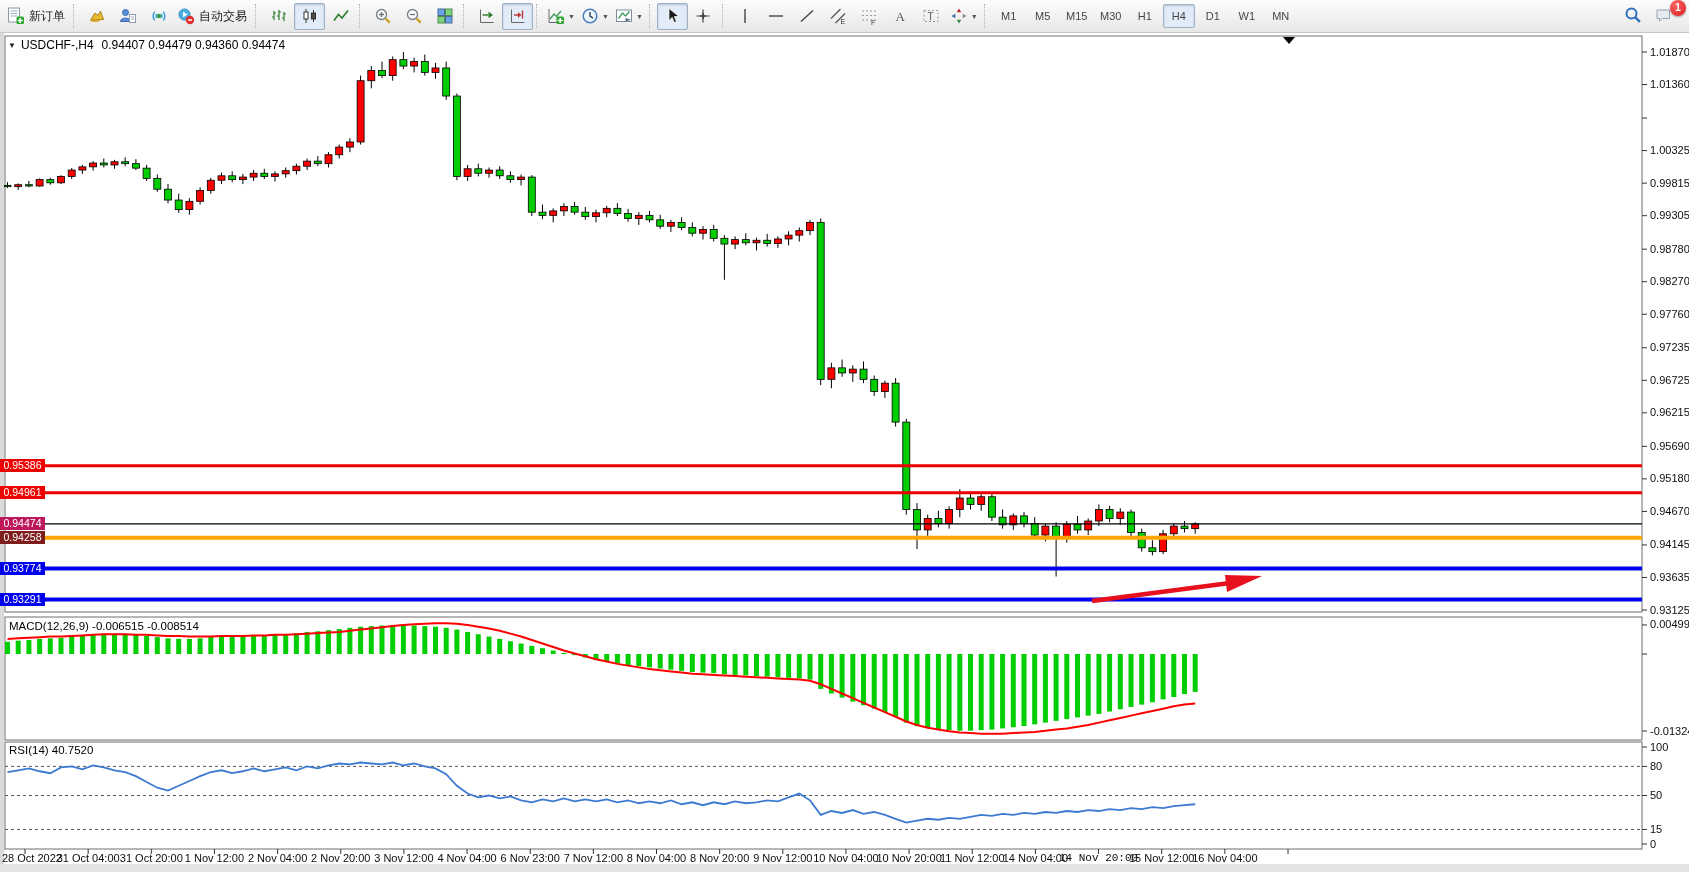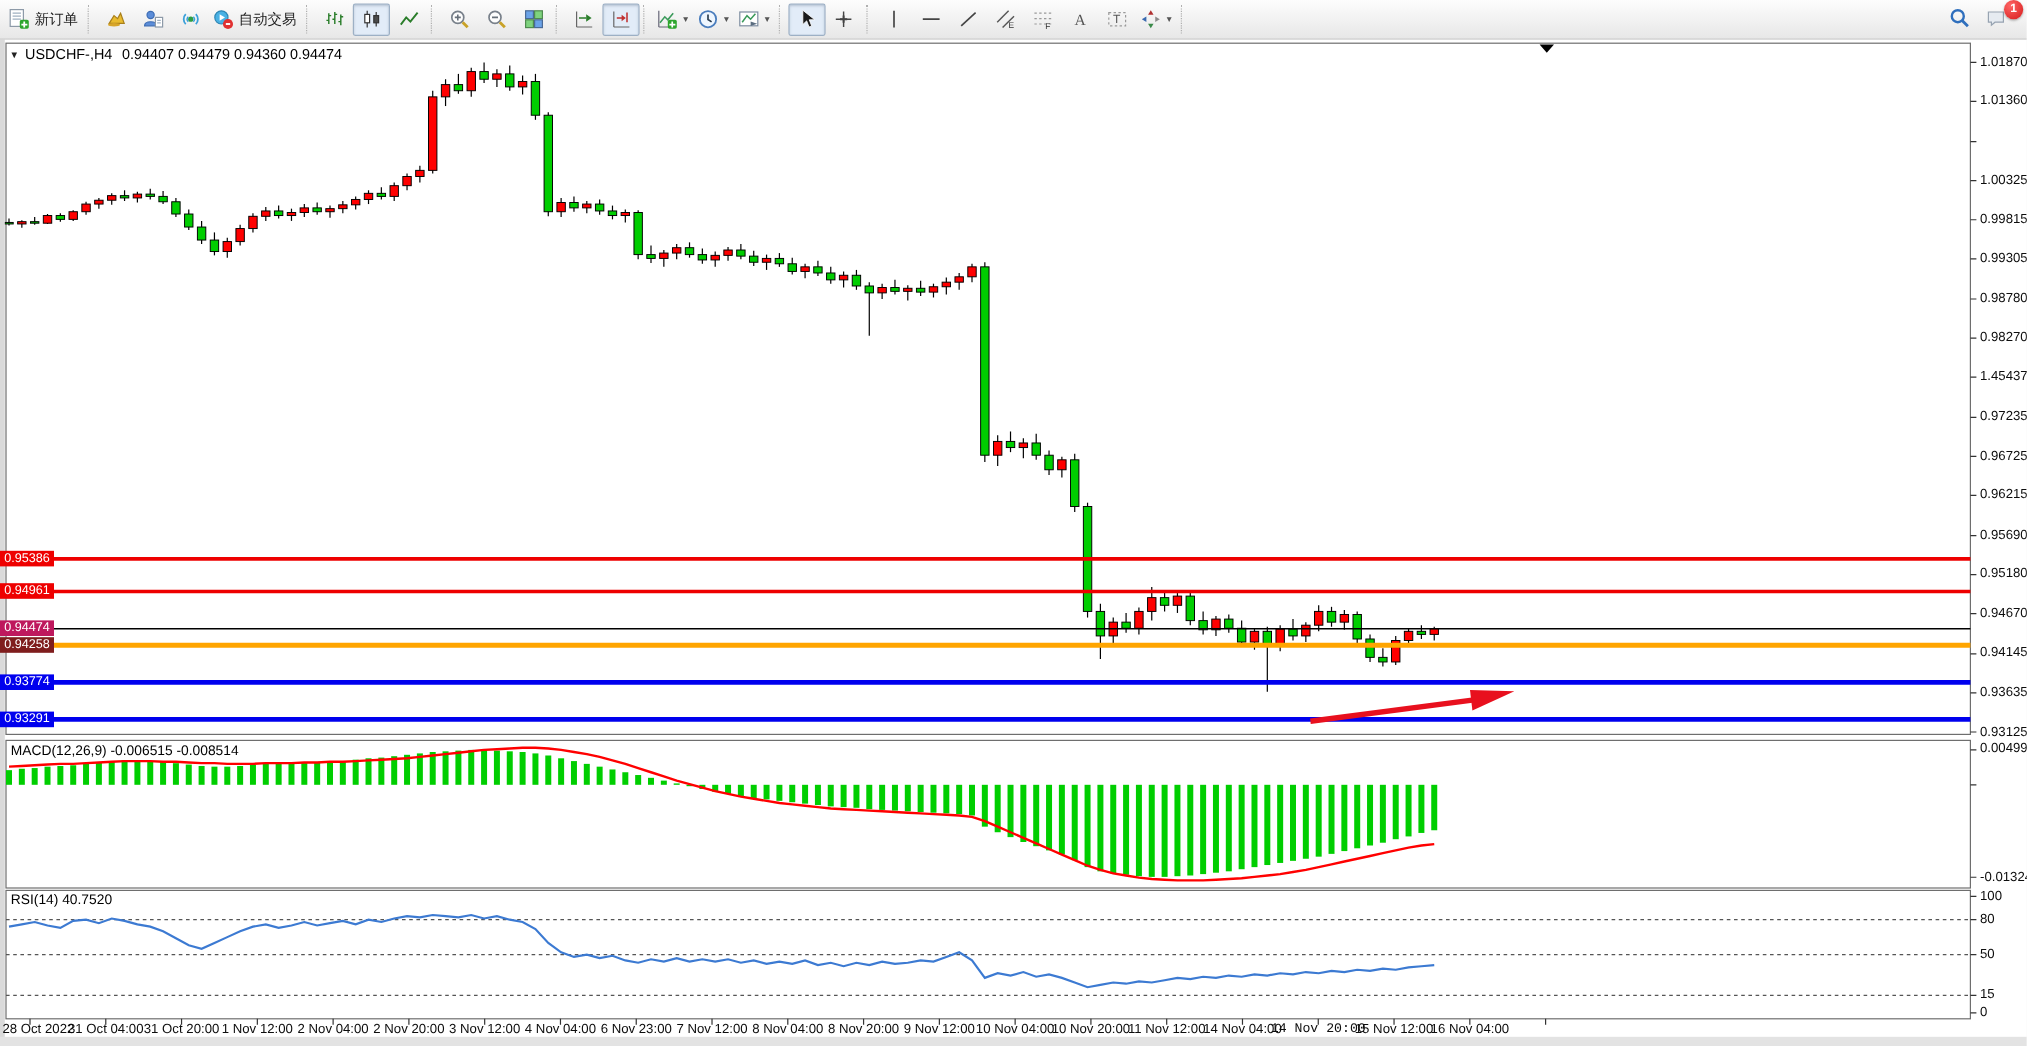--- a/index.html
+++ b/index.html
@@ -287,20 +287,31 @@
               <path d="M9 1.5l2.3 3.8H6.7z" fill="#b03030"></path>
               <path d="M9 16.5l-2.3-3.8h4.6z" fill="#3a8a4a"></path>
               <path d="M1.5 9l3.8-2.3v4.6z" fill="#3a6ab0"></path>
               <path d="M16.5 9l-3.8-2.3v4.6z" fill="#8a8a8a"></path>
             </svg>
           </span>
           <span class="dd">▼</span>
         </div>
       </div>
       <div class="tb-sep"></div>
+      <div class="tb-group tf-grp">
+        <div class="tb-btn">M1</div>
+        <div class="tb-btn">M5</div>
+        <div class="tb-btn">M15</div>
+        <div class="tb-btn">M30</div>
+        <div class="tb-btn">H1</div>
+        <div class="tb-btn pressed">H4</div>
+        <div class="tb-btn">D1</div>
+        <div class="tb-btn">W1</div>
+        <div class="tb-btn">MN</div>
+      </div>
     </div>
   <div id="tb-right">
     <div class="tb-btn">
         <span id="search-ic"><svg width="18" height="18" viewBox="0 0 18 18">
             <circle cx="7.5" cy="7.5" r="5" fill="none" stroke="#2f6fbd" stroke-width="2"></circle>
             <path d="M11.3 11.3l4.6 4.6" stroke="#2f6fbd" stroke-width="2.4"></path>
           </svg></span>
       </div>
     <div class="tb-btn" id="chat-wrap">
       <span id="chat-ic"><svg width="18" height="18" viewBox="0 0 18 18">
@@ -719,21 +730,21 @@
   <div class="abs pane-lbl" style="left:9px;top:620px">MACD(12,26,9) -0.006515 -0.008514</div>
   <div class="abs pane-lbl" style="left:9px;top:744px">RSI(14) 40.7520</div>
 <div class="abs axis-lbl" style="left: 1650px; top: 45.5px;">1.01870</div>
     <div class="abs axis-lbl" style="left: 1650px; top: 78.0431px;">1.01360</div>
     <div class="abs axis-lbl" style="left: 1706px; top: 111.543px;">1.00835</div>
     <div class="abs axis-lbl" style="left: 1650px; top: 144.086px;">1.00325</div>
     <div class="abs axis-lbl" style="left: 1650px; top: 176.63px;">0.99815</div>
     <div class="abs axis-lbl" style="left: 1650px; top: 209.173px;">0.99305</div>
     <div class="abs axis-lbl" style="left: 1650px; top: 242.673px;">0.98780</div>
     <div class="abs axis-lbl" style="left: 1650px; top: 275.216px;">0.98270</div>
-    <div class="abs axis-lbl" style="left: 1650px; top: 307.759px;">1.45437</div>
+    <div class="abs axis-lbl" style="left: 1650px; top: 307.759px;">0.97760</div>
     <div class="abs axis-lbl" style="left: 1650px; top: 341.259px;">0.97235</div>
     <div class="abs axis-lbl" style="left: 1650px; top: 373.802px;">0.96725</div>
     <div class="abs axis-lbl" style="left: 1650px; top: 406.346px;">0.96215</div>
     <div class="abs axis-lbl" style="left: 1650px; top: 439.846px;">0.95690</div>
     <div class="abs axis-lbl" style="left: 1650px; top: 472.389px;">0.95180</div>
     <div class="abs axis-lbl" style="left: 1650px; top: 504.932px;">0.94670</div>
     <div class="abs axis-lbl" style="left: 1650px; top: 538.432px;">0.94145</div>
     <div class="abs axis-lbl" style="left: 1650px; top: 570.975px;">0.93635</div>
     <div class="abs axis-lbl" style="left: 1650px; top: 603.518px;">0.93125</div>
     <div class="abs badge" style="left: 0px; top: 459.244px; background: rgb(238, 0, 0);">0.95386</div>

